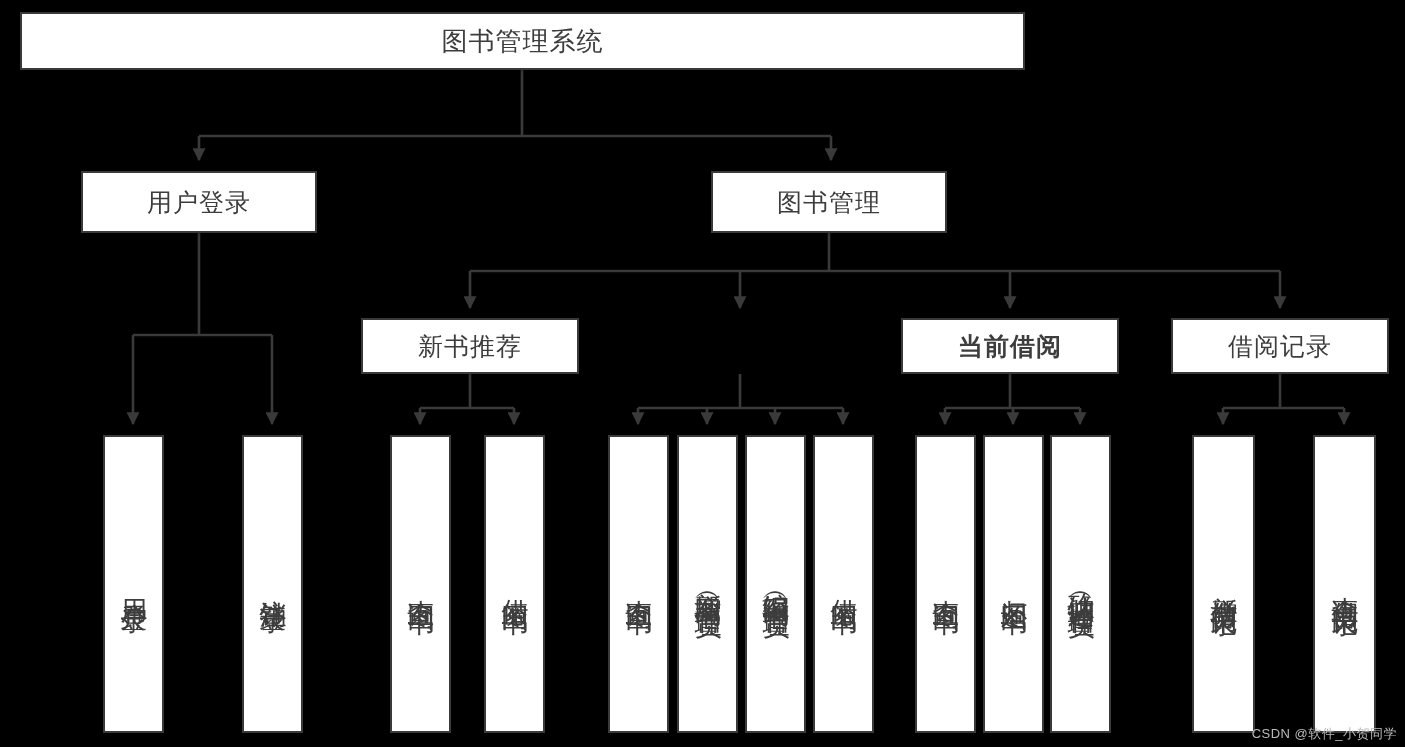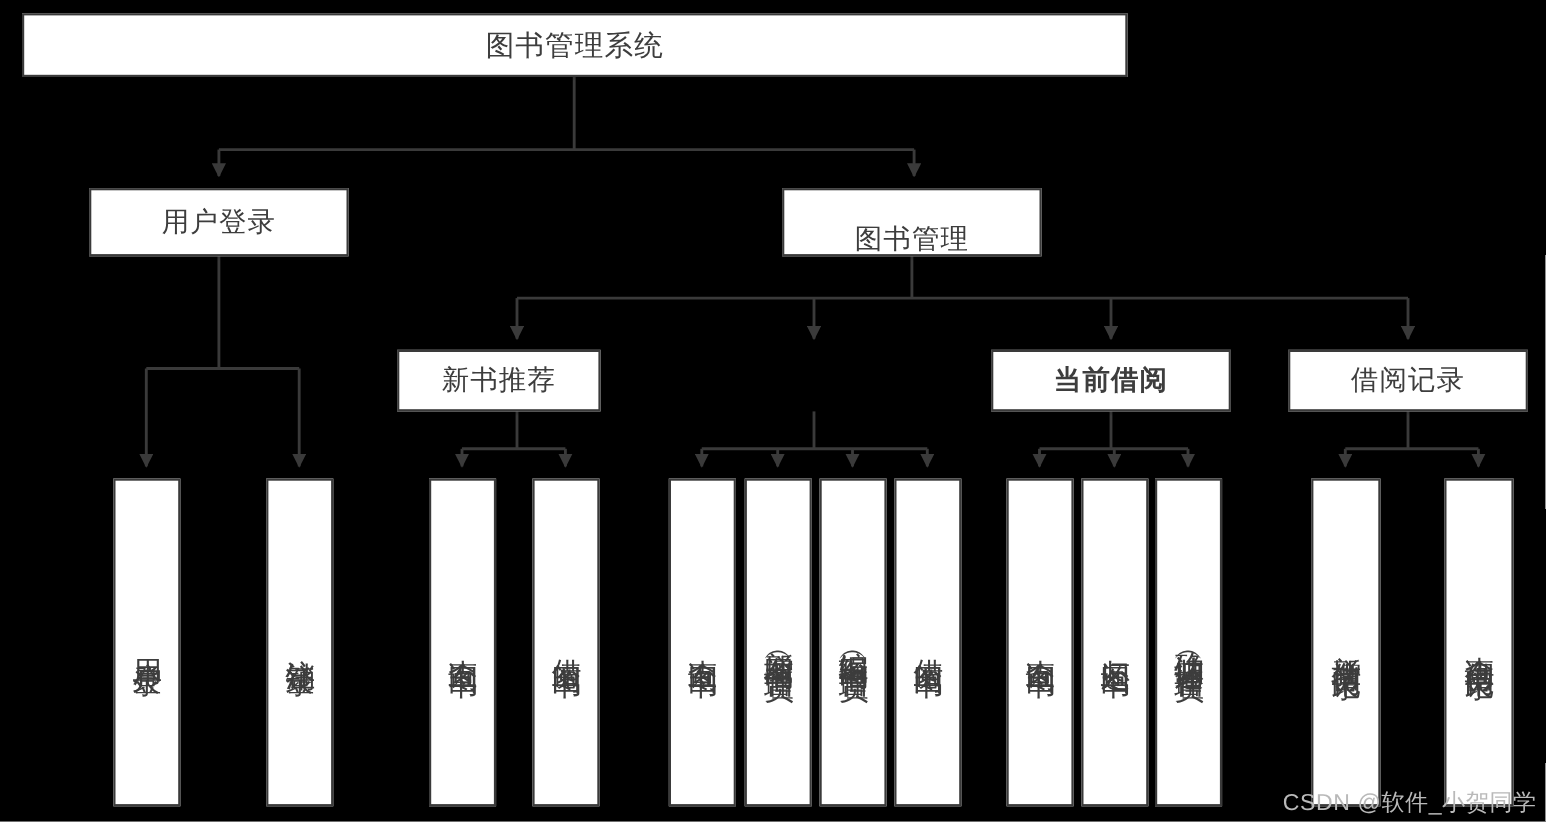--- a/index.html
+++ b/index.html
@@ -61,21 +61,21 @@
     left: 0;
     top: 0;
     width: 1405px;
     height: 747px;
     pointer-events: none;
   }
   .watermark {
     position: absolute;
     right: 8px;
     bottom: 4px;
-    font-size: 21px;
+    font-size: 13px;
     color: #b9b9b9;
     white-space: nowrap;
     letter-spacing: 0.5px;
   }
 </style>
 </head>
 <body>
 
 <div id="canvas">
 
@@ -129,25 +129,25 @@
     </g>
   </svg>
 
   <div class="node h root" style="left:20px; top:12px; width:1005px; height:58px;">
     <span class="label">图书管理系统</span>
   </div>
 
   <div class="node h" style="left:81px; top:171px; width:236px; height:62px;">
     <span class="label">用户登录</span>
   </div>
-  <div class="node h" style="left:711px; top:171px; width:236px; height:62px;align-items:flex-end;">
+  <div class="node h" style="left:711px; top:171px; width:236px; height:62px;">
     <span class="label">图书管理</span>
   </div>
 
-  <div class="node h" style="left:361px; top:318px; width:185px; height:56px;">
+  <div class="node h" style="left:361px; top:318px; width:218px; height:56px;">
     <span class="label">新书推荐</span>
   </div>
   <div class="node h" style="left:901px; top:318px; width:218px; height:56px;font-weight:bold;">
     <span class="label">当前借阅</span>
   </div>
   <div class="node h" style="left:1171px; top:318px; width:218px; height:56px;">
     <span class="label">借阅记录</span>
   </div>
 
   <div class="node v" style="left:103px; top:435px; width:61px; height:298px;">

